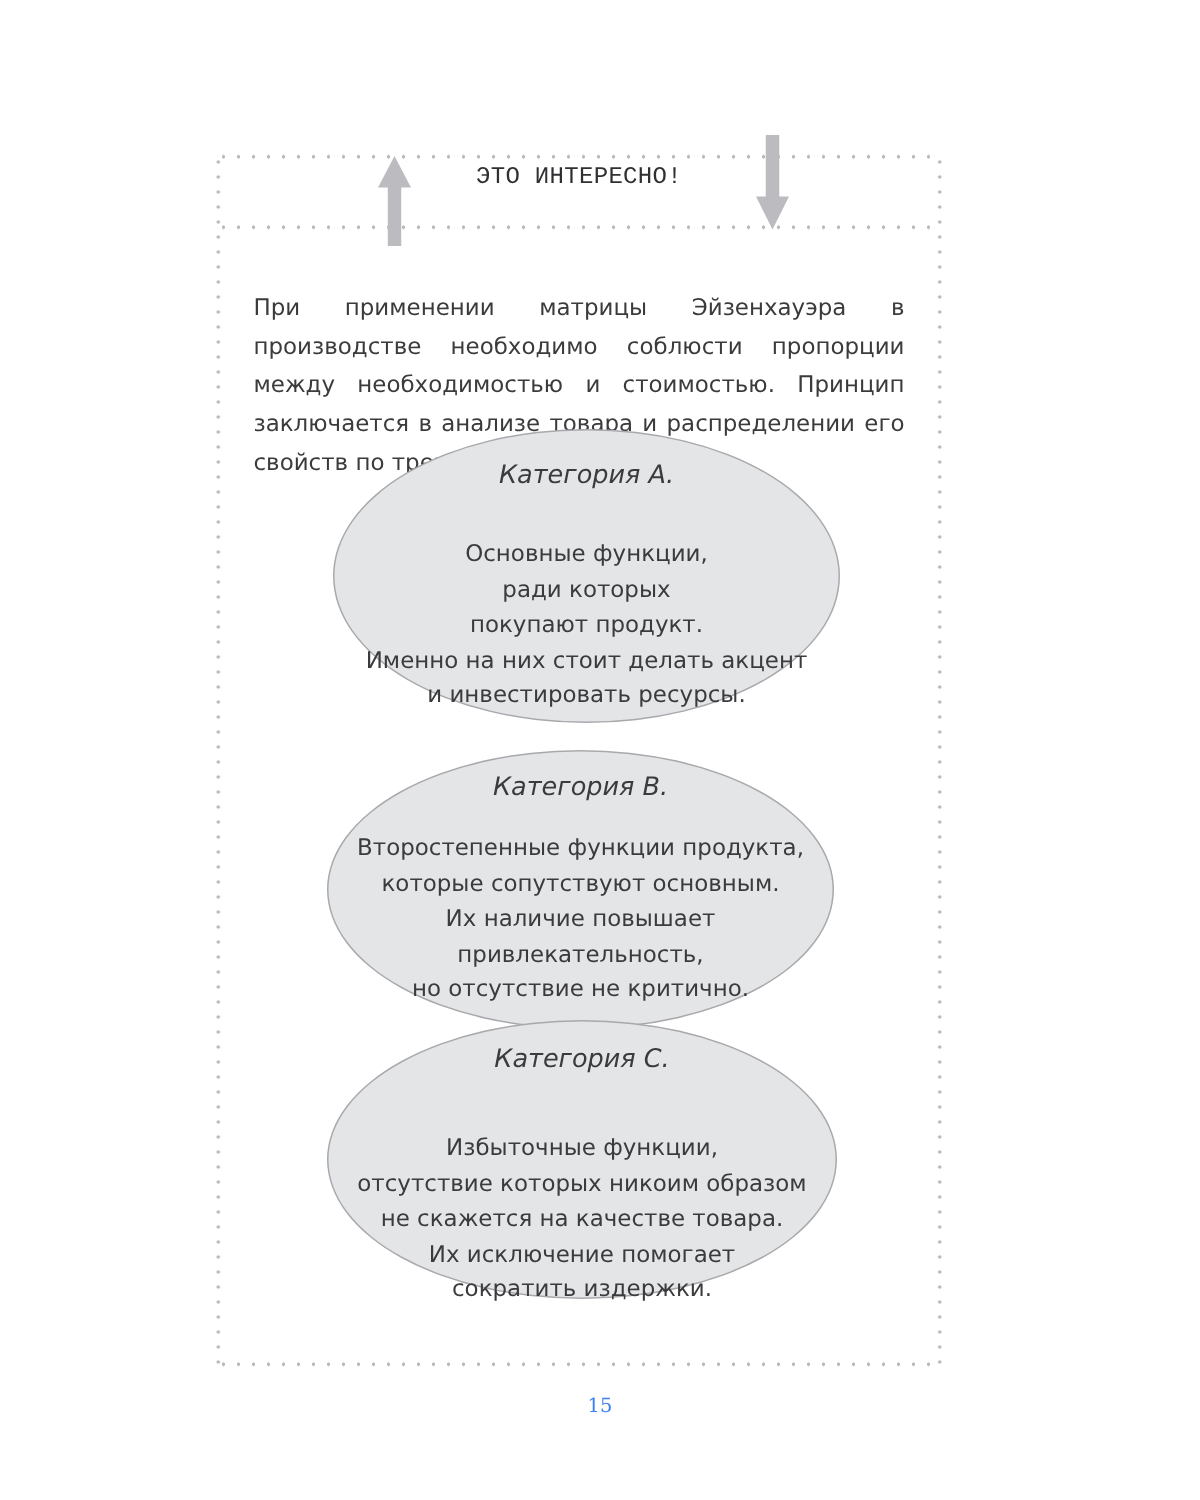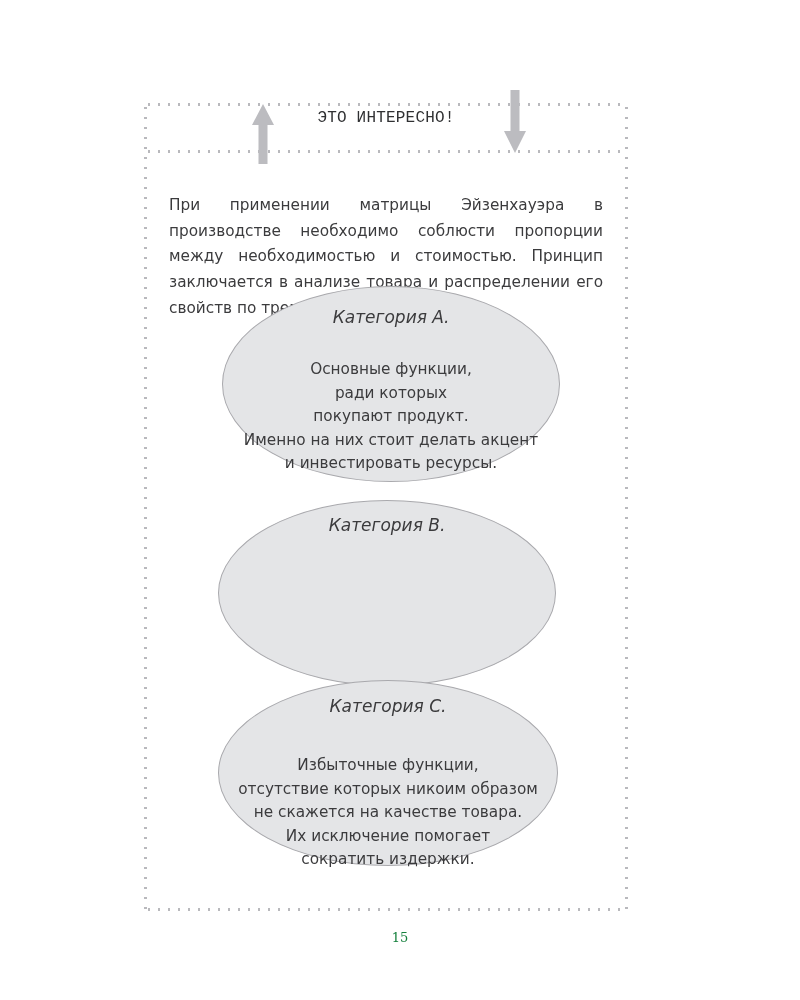--- a/index.html
+++ b/index.html
@@ -143,21 +143,21 @@
 
   
   #page-number {
     position: absolute;
     left: 0;
     top: 930px;
     width: 800px;
     text-align: center;
     font-family: "DejaVu Serif", "Liberation Serif", serif;
     font-size: 13px;
-    color: #15803d;
+    color: #3b82f6;
   }
 </style>
 </head>
 <body>
 
 <div id="page-frame">
   <div class="dotted-h" id="frame-top"></div>
   <div class="dotted-h" id="frame-bottom"></div>
   <div class="dotted-v" id="frame-left"></div>
   <div class="dotted-v" id="frame-right"></div>
@@ -181,20 +181,25 @@
   <div class="ellipse-title">Категория А.</div>
   <div class="ellipse-body">Основные функции,
 ради которых
 покупают продукт.
 Именно на них стоит делать акцент
 и инвестировать ресурсы.</div>
 </div>
 
 <div class="ellipse" id="ellipse-b">
   <div class="ellipse-title">Категория В.</div>
+  <div class="ellipse-body">Второстепенные функции продукта,
+которые сопутствуют основным.
+Их наличие повышает
+привлекательность,
+но отсутствие не критично.</div>
 </div>
 
 <div class="ellipse" id="ellipse-c">
   <div class="ellipse-title">Категория С.</div>
   <div class="ellipse-body">Избыточные функции,
 отсутствие которых никоим образом
 не скажется на качестве товара.
 Их исключение помогает
 сократить издержки.</div>
 </div>

